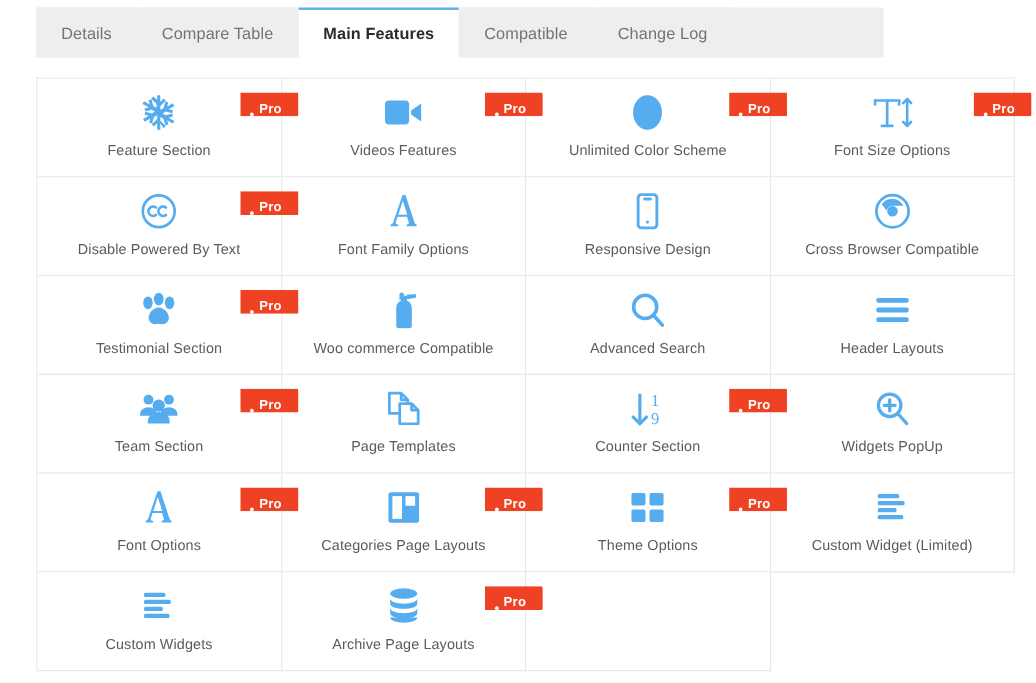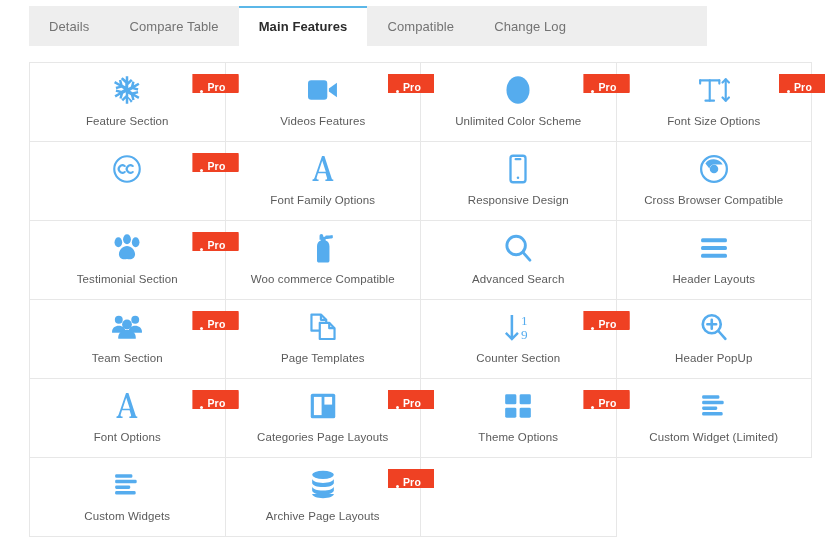--- a/index.html
+++ b/index.html
@@ -222,20 +222,21 @@
       </div>
     </div>
     <div class="card">
       <div class="icon-wrap">
         <svg width="30" height="30" viewBox="0 0 24 24" fill="none" stroke="#55acee" stroke-width="1.7">
           <circle cx="12" cy="12" r="10.2"></circle>
           <path d="M10.2 9.6a3 3 0 1 0 0 4.8" stroke-linecap="round"></path>
           <path d="M16.6 9.6a3 3 0 1 0 0 4.8" stroke-linecap="round"></path>
         </svg>
       </div>
+      <div class="card-label">Disable Powered By Text</div>
       <div class="pro">
         <span class="dot"></span>
         <span>Pro</span>
         <span class="notch"></span>
         <span class="fold"></span>
       </div>
     </div>
     <div class="card">
       <div class="icon-wrap">
         <svg width="26" height="30" viewBox="0 0 24 26" fill="#55acee">
@@ -357,21 +358,21 @@
       </div>
     </div>
     <div class="card">
       <div class="icon-wrap">
         <svg width="30" height="30" viewBox="0 0 24 24" fill="none" stroke="#55acee" stroke-width="2.1">
           <circle cx="10.2" cy="9.8" r="7.2"></circle>
           <path d="M10.2 6.3v7M6.7 9.8h7" stroke-linecap="round"></path>
           <path d="M15.5 15.2l5.6 6.3" stroke-linecap="round"></path>
         </svg>
       </div>
-      <div class="card-label">Header PopUp</div>
+      <div class="card-label">Widgets PopUp</div>
     </div>
     <div class="card">
       <div class="icon-wrap">
         <svg width="26" height="30" viewBox="0 0 24 26" fill="#55acee">
           <path d="M11.1 1h2.2l6.6 20.2c.3.9.7 1.4 1.6 1.6v1.2h-7.3v-1.2c1.3-.1 1.8-.5 1.5-1.6l-1.3-4.2H7.4l-1.2 3.9c-.4 1.3.1 1.8 1.7 1.9v1.2H2.3v-1.2c1.1-.2 1.6-.7 2-1.9L11.1 1zm.2 4.3L8 15.6h6.6L11.3 5.3z"></path>
         </svg>
       </div>
       <div class="card-label">Font Options</div>
       <div class="pro">
         <span class="dot"></span>

